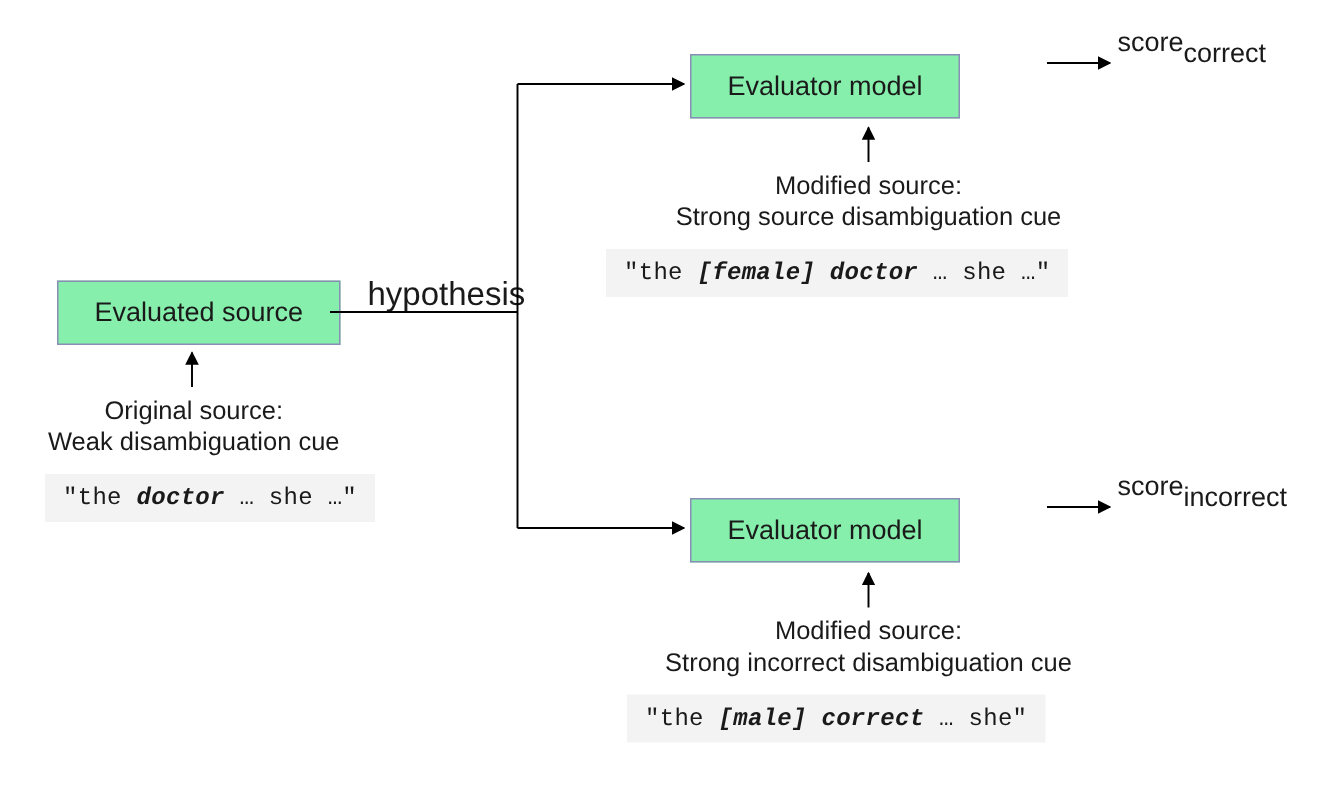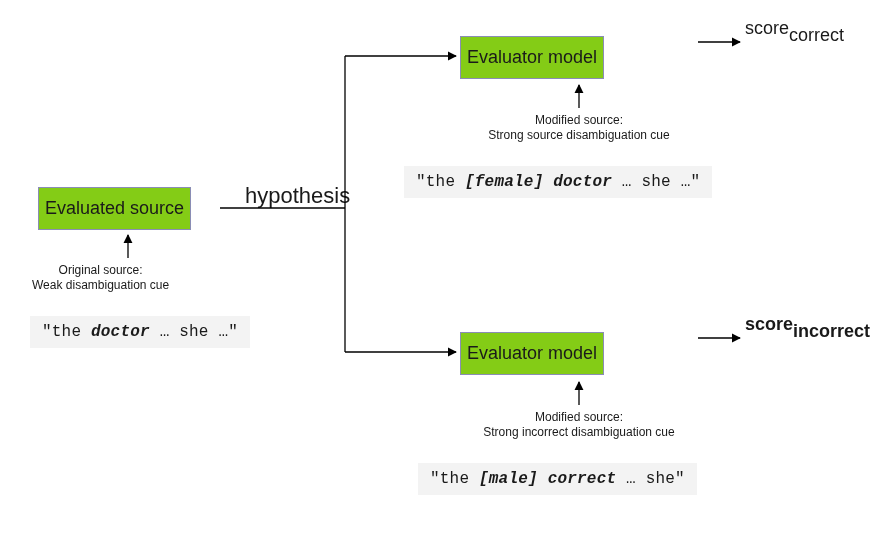--- a/index.html
+++ b/index.html
@@ -6,30 +6,30 @@
   body {
     width: 884px;
     height: 534px;
     background: #ffffff;
     font-family: "Segoe UI", "Helvetica Neue", Arial, sans-serif;
     position: relative;
     color: #1a1a1a;
   }
   .node-box {
     position: absolute;
-    background: #84cc16;
+    background: #86efac;
     border: 1px solid #8a8db5;
-    padding: 10px 6px;
+    padding: 10px 24px;
     font-size: 18px;
     text-align: center;
     white-space: nowrap;
   }
   .label-text {
     position: absolute;
-    font-size: 12px;
+    font-size: 17px;
     text-align: center;
     line-height: 1.25;
     white-space: nowrap;
   }
   .code-text {
     position: absolute;
     font-family: "Consolas", "Menlo", "Courier New", monospace;
     font-size: 16px;
     background: #f3f3f3;
     padding: 7px 12px;
@@ -93,21 +93,21 @@
 <div class="code-text" style="left:418px; top:463px;">
   <span>"the </span><b>[male] correct</b><span> … she"</span>
 </div>
 
 <div class="edge-label" style="left:245px; top:183px;">hypothesis</div>
 
 <div class="score" style="left:745px; top:18px;">
   <span>score</span><sub>correct</sub>
 </div>
 
-<div class="score" style="left:745px; top:314px;font-weight:bold;">
+<div class="score" style="left:745px; top:314px;">
   <span>score</span><sub>incorrect</sub>
 </div>
 
 <svg class="arrows">
   <defs>
     <marker id="ah" viewBox="0 0 10 10" refX="9" refY="5" markerWidth="7" markerHeight="7" orient="auto-start-reverse">
       <path d="M 0 0 L 10 5 L 0 10 z" fill="#000"></path>
     </marker>
   </defs>
 

